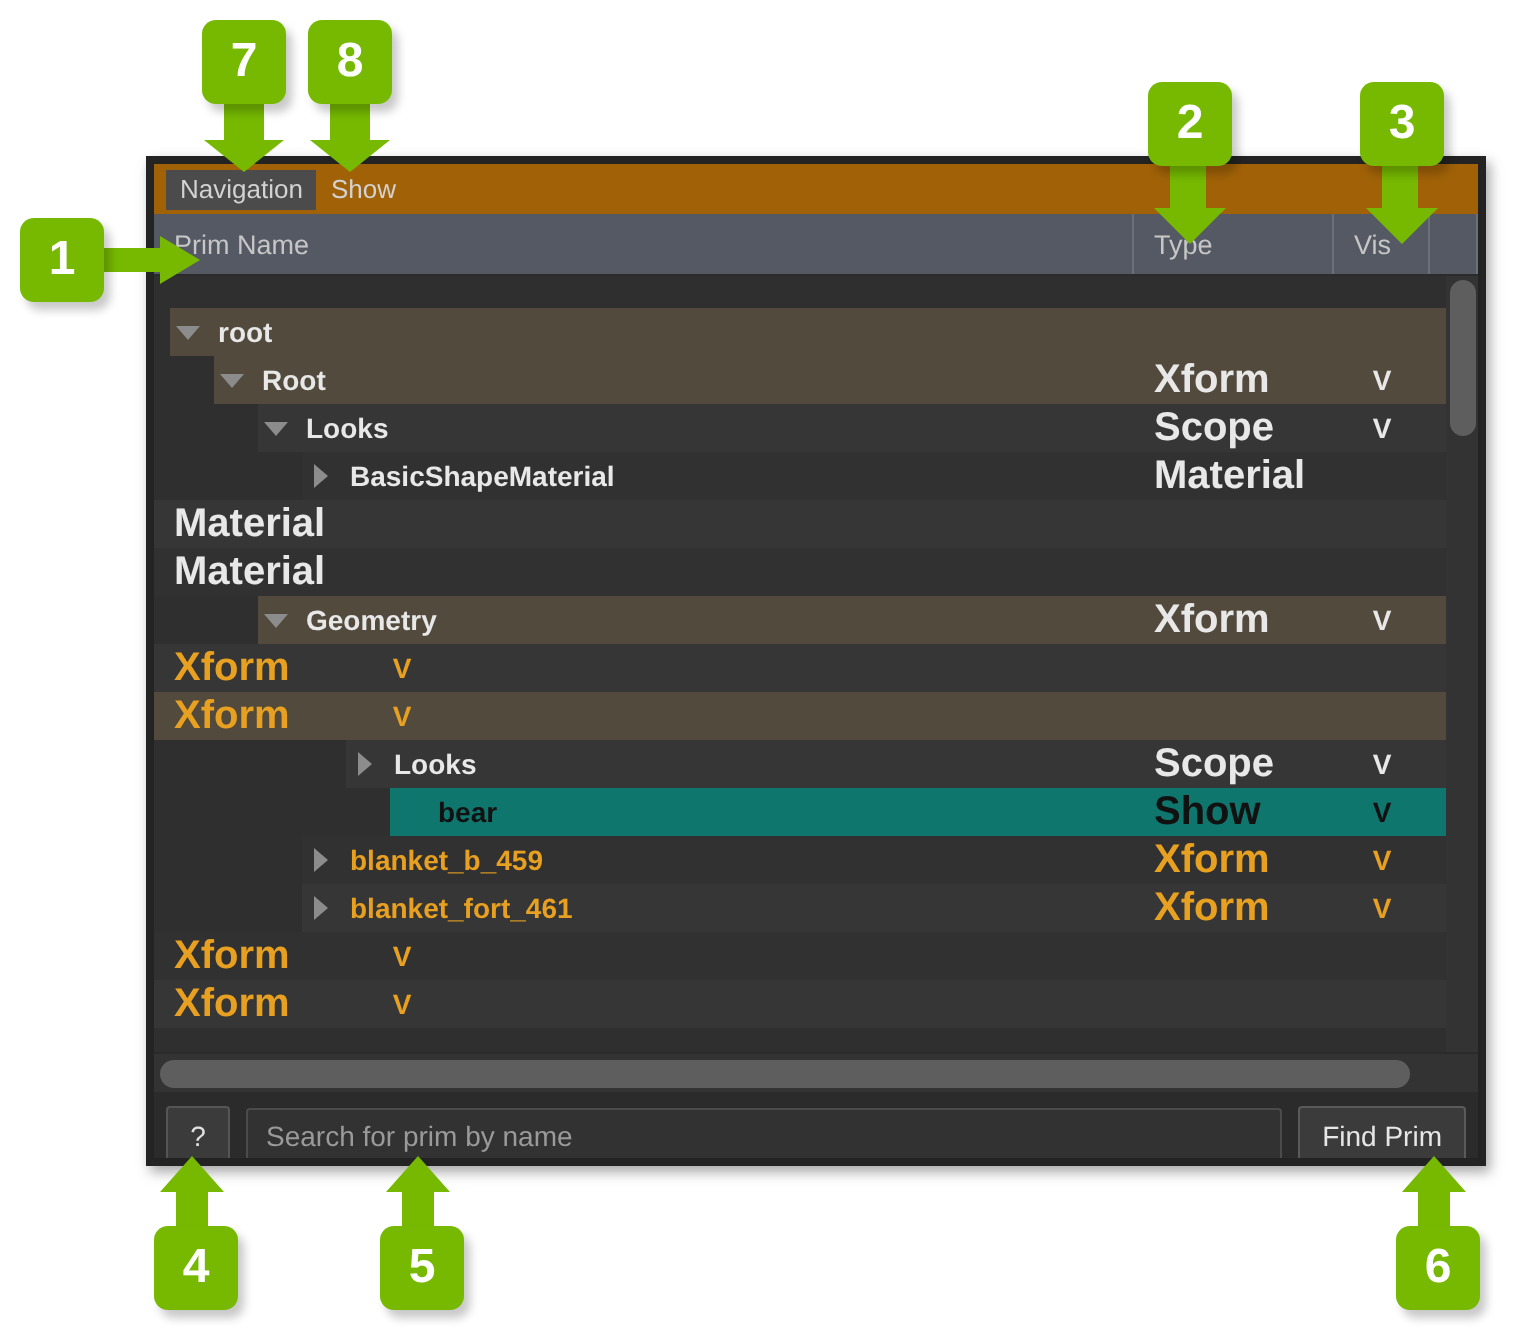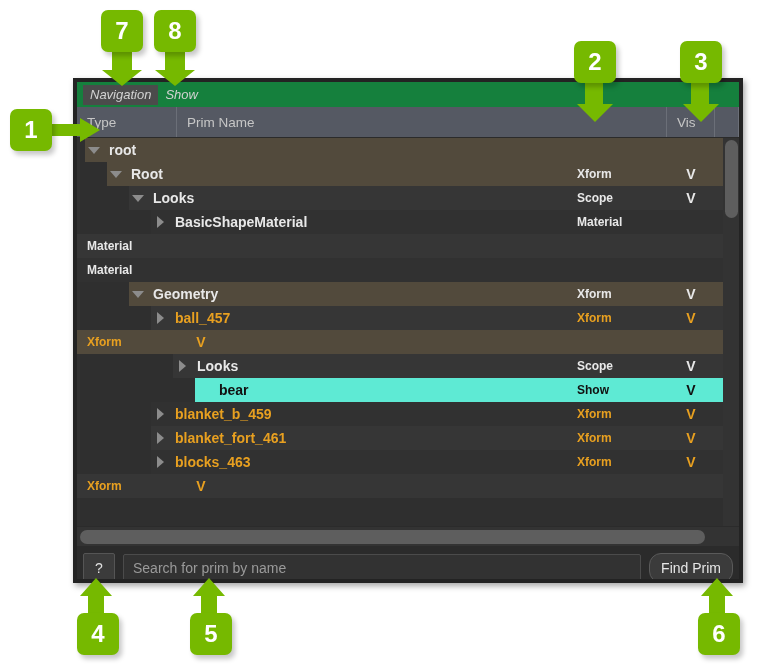--- a/index.html
+++ b/index.html
@@ -47,26 +47,25 @@
     background: #2b2b2b;
     border: 4px solid #232323;
     box-sizing: border-box;
     box-shadow: 2px 3px 6px rgba(0,0,0,0.35);
     overflow: hidden;
   }
 
   
   .menubar {
     height: 25px;
-    background: #15803d;
+    background: #a16207;
     display: flex;
     align-items: center;
     padding-left: 6px;
     box-sizing: border-box;
-    font-style: italic;
   }
   .menu-item {
     color: #d2d2d2;
     font-size: 13px;
     padding: 3px 7px 4px 7px;
     cursor: default;
     line-height: 1;
   }
   .menu-item.active {
     background: #4b4b4b;
@@ -94,59 +93,59 @@
   .ch-vis  { flex: 0 0 48px; }
   .ch-pad  { flex: 1 1 auto; border-right: none; }
 
   
   .treewrap {
     position: relative;
     height: 388px;
     background: #2f2f2f;
     overflow: hidden;
   }
-  .rows { position: absolute; left:0; top:0; right:16px; }
+  .rows { position: absolute; left:0; top:16px; right:16px; }
   .row {
     display: flex;
     height: 24px;
     align-items: stretch;
     box-sizing: border-box;
   }
   .row .name {
     flex: 0 0 490px;
     display: flex;
     align-items: center;
     position: relative;
     box-sizing: border-box;
   }
   .row .type {
     flex: 0 0 100px;
     display: flex;
     align-items: center;
     padding-left: 10px;
     box-sizing: border-box;
-    font-size: 12px;
+    font-size: 20px;
     font-weight: bold;
   }
   .row .vis {
     flex: 0 0 48px;
     display: flex;
     align-items: center;
     justify-content: center;
     box-sizing: border-box;
     font-size: 14px;
     font-weight: bold;
   }
   .row .tail { flex: 1 1 auto; }
 
   
   .bg-dark   { background: #363636; }
   .bg-darker { background: #313131; }
   .bg-brown  { background: #524a3c; }
-  .bg-sel    { background: #5eead4; }
+  .bg-sel    { background: #0f766e; }
 
   
   .gutter {
     position: absolute;
     left: 0; top: 0; bottom: 0;
     background: #2f2f2f;
   }
 
   .twisty {
     position: relative;
@@ -247,21 +246,21 @@
     padding: 0 9px;
     box-sizing: border-box;
     font-family: "Liberation Sans", sans-serif;
     outline: none;
   }
   .search-input::placeholder { color: #9a9a9a; }
   .find-btn {
     height: 28px;
     background: #3b3b3b;
     border: 1px solid #5a5a5a;
-    border-radius: 12px;
+    border-radius: 2px;
     color: #e6e6e6;
     font-size: 14px;
     padding: 0 11px;
     display: flex;
     align-items: center;
     cursor: pointer;
     font-family: "Liberation Sans", sans-serif;
   }
 </style>
 </head>
@@ -302,22 +301,22 @@
 <div class="badge" style="left:698px;top:613px;">6</div>
 
 <div id="panel">
 
   <div class="menubar">
     <div class="menu-item active">Navigation</div>
     <div class="menu-item">Show</div>
   </div>
 
   <div class="colheader">
+    <div class="cell ch-name">Prim Name</div>
     <div class="cell ch-type">Type</div>
-    <div class="cell ch-name">Prim Name</div>
     <div class="cell ch-vis">Vis</div>
     <div class="cell ch-pad"></div>
   </div>
 
   <div class="treewrap">
     <div class="rows" id="tree-rows">
         <div class="row bg-brown">
           <div class="name">
             <div class="gutter" style="width: 8px;"></div>
             <div style="width: 8px; min-width: 8px;"></div>
@@ -386,28 +385,20 @@
             <div class="twisty">
               <div class="tri-down"></div>
             </div>
             <div class="label c-white">Geometry</div>
           </div>
           <div class="type c-white">Xform</div>
           <div class="vis c-white">V</div>
           <div class="tail"></div>
         </div>
         <div class="row bg-dark">
-          <div class="name">
-            <div class="gutter" style="width: 74px;"></div>
-            <div style="width: 74px; min-width: 74px;"></div>
-            <div class="twisty">
-              <div class="tri-right"></div>
-            </div>
-            <div class="label c-orange">ball_457</div>
-          </div>
           <div class="type c-orange">Xform</div>
           <div class="vis c-orange">V</div>
           <div class="tail"></div>
         </div>
         <div class="row bg-brown">
           <div class="type c-orange">Xform</div>
           <div class="vis c-orange">V</div>
           <div class="tail"></div>
         </div>
         <div class="row bg-dark">
@@ -454,28 +445,20 @@
             <div class="twisty">
               <div class="tri-right"></div>
             </div>
             <div class="label c-orange">blanket_fort_461</div>
           </div>
           <div class="type c-orange">Xform</div>
           <div class="vis c-orange">V</div>
           <div class="tail"></div>
         </div>
         <div class="row bg-darker">
-          <div class="name">
-            <div class="gutter" style="width: 74px;"></div>
-            <div style="width: 74px; min-width: 74px;"></div>
-            <div class="twisty">
-              <div class="tri-right"></div>
-            </div>
-            <div class="label c-orange">blocks_463</div>
-          </div>
           <div class="type c-orange">Xform</div>
           <div class="vis c-orange">V</div>
           <div class="tail"></div>
         </div>
         <div class="row bg-dark">
           <div class="type c-orange">Xform</div>
           <div class="vis c-orange">V</div>
           <div class="tail"></div>
         </div>
       </div>

